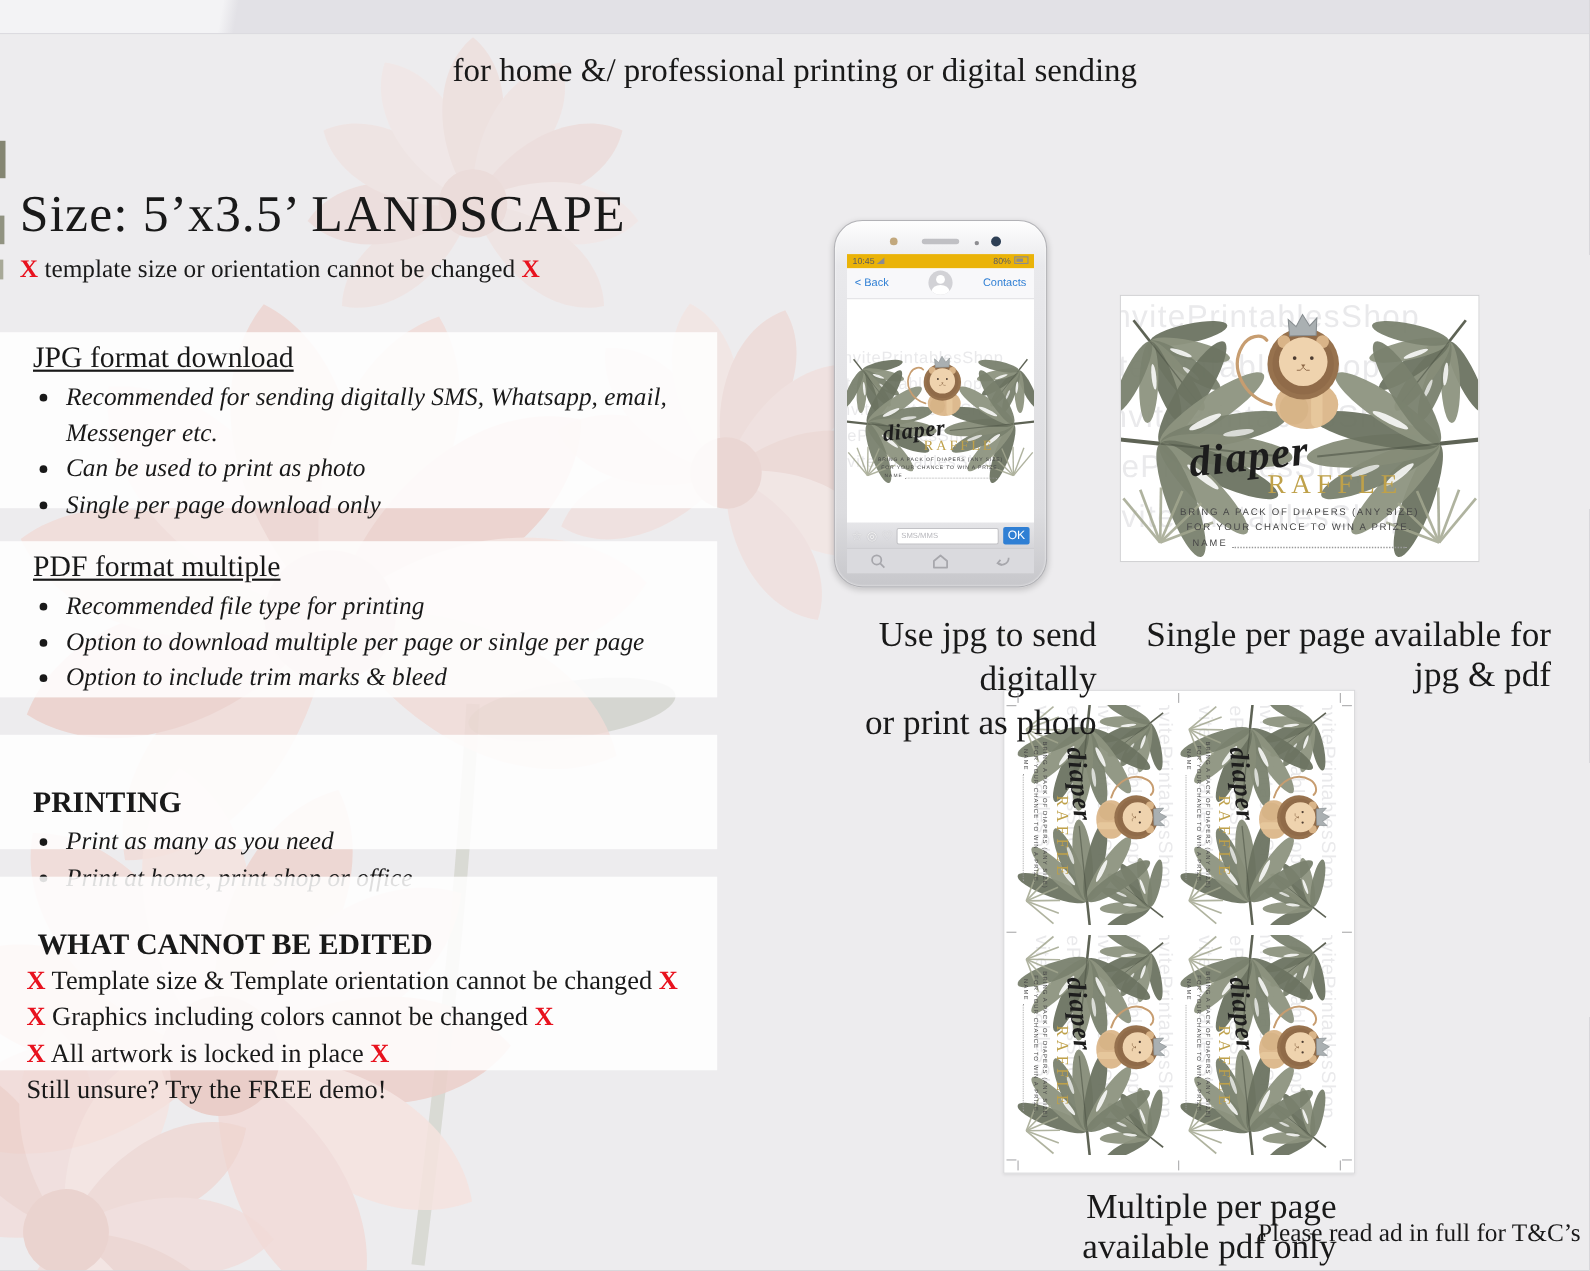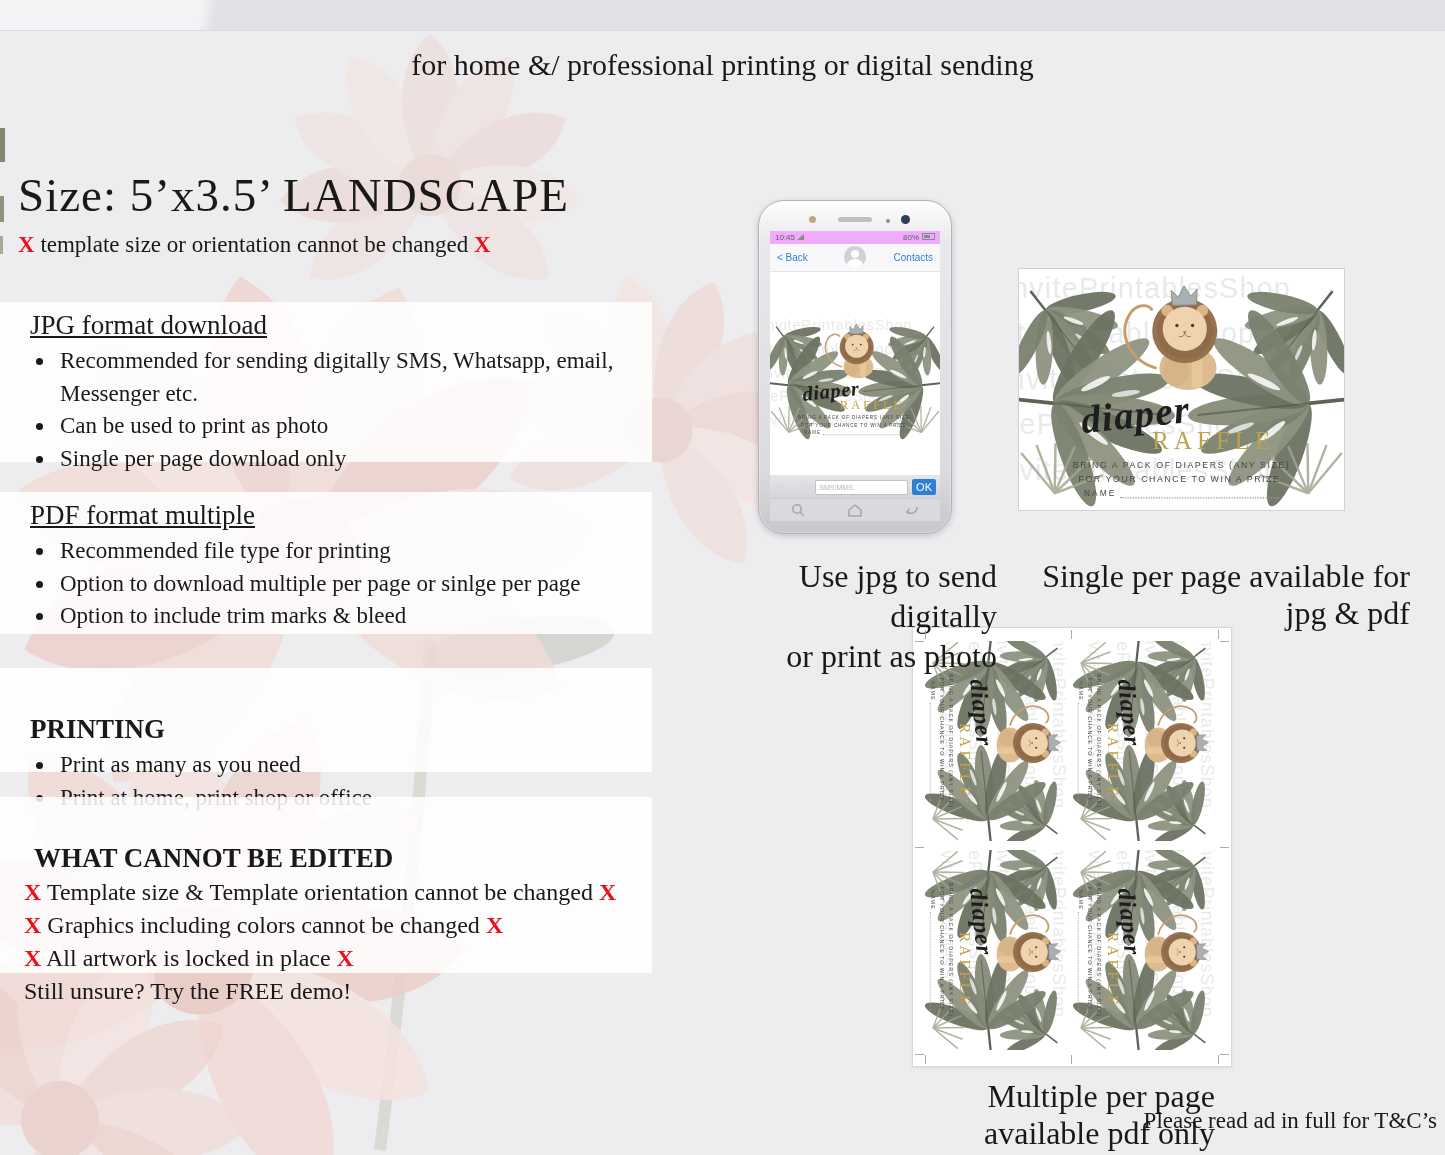--- a/index.html
+++ b/index.html
@@ -21,21 +21,21 @@
   .sizeblock h1{margin:0;font-size:47px;font-weight:normal;letter-spacing:1px;}
   .sizenote{margin-top:10px;font-size:23px;}
   .xmark{color:#e8121e;font-weight:bold;}
 
   
   .band{position:absolute;left:0;width:652px;background:rgba(255,255,255,.86);box-sizing:border-box;
         padding:8px 0 0 30px;}
   .band h2{margin:0 0 2px 0;font-size:27px;font-weight:normal;}
   .band h2.u{text-decoration:underline;}
   .band h2.b{font-weight:bold;margin-top:38px;}
-  .band ul{margin:4px 0 0 0;padding:0 10px 0 26px;font-size:23px;line-height:1.42;}
+  .band ul{margin:4px 0 0 0;padding:0 10px 0 26px;font-size:23px;line-height:1.42;font-style:italic;}
   .band li{padding-left:4px;}
   .xline{font-size:24px;line-height:1.38;}
   .band .plain{font-size:24px;line-height:1.38;}
   #band-jpg{top:302px;height:160px;}
   #band-pdf{top:492px;height:142px;}
   #band-print{top:668px;height:104px;}
   #band-edit{top:797px;height:176px;padding-left:24px;}
   #band-edit h2{padding-left:10px;}
 
   
@@ -47,21 +47,21 @@
 
   
   .phone{position:absolute;left:758px;top:200px;width:192px;height:332px;border-radius:26px;
          background:linear-gradient(180deg,#fefefe,#e9e9ec 12%,#dcdcdf 80%,#c7c7cb);
          border:1px solid #b2b2b6;box-shadow:0 2px 6px rgba(0,0,0,.18), inset 0 0 2px #fff;}
   .earpiece{position:absolute;left:79px;top:16px;width:34px;height:5px;border-radius:3px;background:#c0c0c4;}
   .cam-dot-l{position:absolute;left:50px;top:15px;width:7px;height:7px;border-radius:50%;background:#c2a87d;}
   .cam-dot-s{position:absolute;left:127px;top:18px;width:4px;height:4px;border-radius:50%;background:#8d8d91;}
   .cam-dot-r{position:absolute;left:142px;top:14px;width:9px;height:9px;border-radius:50%;background:#2e3f55;}
   .screen{position:absolute;left:11px;top:30px;width:170px;height:290px;background:#fff;overflow:hidden;}
-  .statusbar{height:13px;background:#f0abfc;display:flex;align-items:center;justify-content:space-between;
+  .statusbar{height:13px;background:#eab308;display:flex;align-items:center;justify-content:space-between;
              padding:0 5px;font-family:"Liberation Sans",sans-serif;font-size:8px;color:#5c5c60;}
   .sig{display:inline-block;width:0;height:0;border-left:7px solid transparent;border-bottom:6px solid #8b8b8f;margin-left:2px;}
   .batt{display:inline-block;width:11px;height:5px;border:1px solid #8b8b8f;margin-left:3px;position:relative;}
   .batt::after{content:"";position:absolute;left:1px;top:1px;bottom:1px;width:6px;background:#8b8b8f;}
   .msghdr{height:27px;background:#f8f8fa;border-bottom:1px solid #e3e3e6;position:relative;
           font-family:"Liberation Sans",sans-serif;font-size:10px;color:#2f7fd4;}
   .msghdr .back{position:absolute;left:7px;top:8px;}
   .msghdr .contacts{position:absolute;right:7px;top:8px;}
   .avatar{position:absolute;left:74px;top:2px;width:22px;height:22px;border-radius:50%;background:#d2d2d6;overflow:hidden;}
   .avatar::before{content:"";position:absolute;left:7px;top:4px;width:8px;height:8px;border-radius:50%;background:#fff;}

